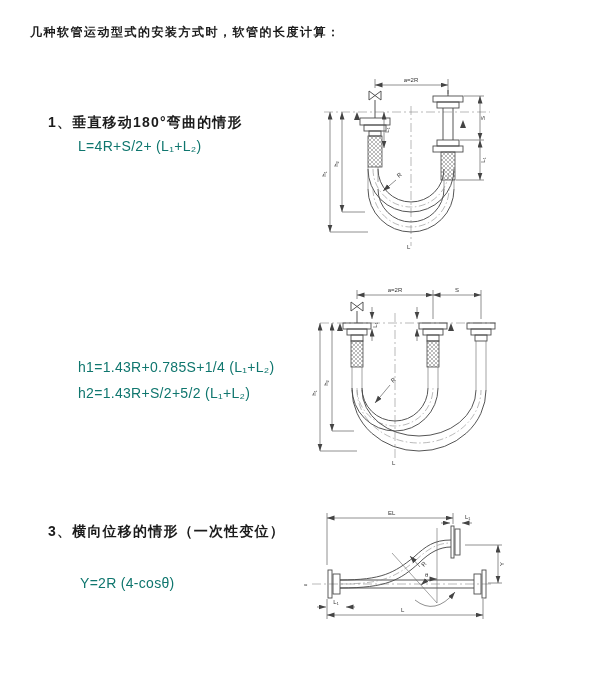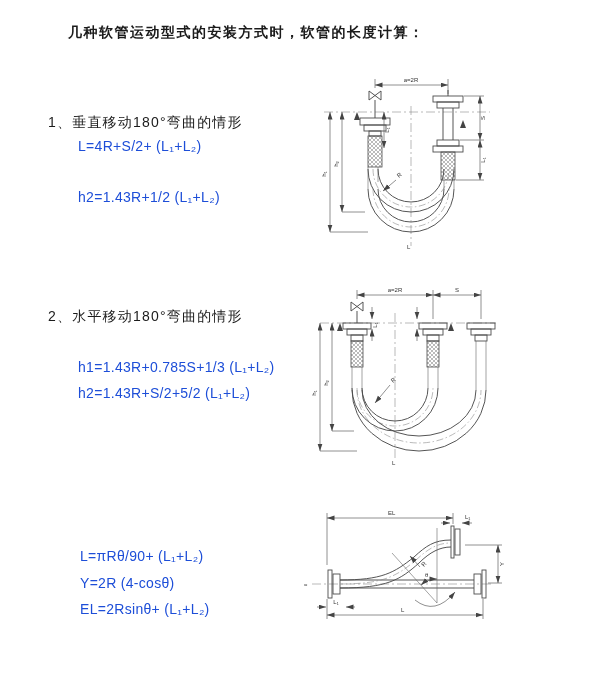--- a/index.html
+++ b/index.html
@@ -1,47 +1,44 @@
 <!DOCTYPE html>
 <html><head>
 <meta charset="utf-8">
 <style>
   html,body{margin:0;padding:0;background:#fff;}
   .page{position:relative;width:600px;height:675px;background:#ffffff;overflow:hidden;
         font-family:"Liberation Sans",sans-serif;color:#1b1b1b;}
-  .title{position:absolute;left:30px;top:24px;font-size:14px;font-weight:bold;letter-spacing:1.5px;margin-left:38px;}
-  .sec-heading{position:absolute;left:48px;font-size:14px;font-weight:normal;letter-spacing:1.2px;}
-  .formula{position:absolute;left:78px;font-size:14px;letter-spacing:.3px;color:#1d4ed8;}
+  .title{position:absolute;left:30px;top:24px;font-size:12px;font-weight:bold;letter-spacing:1.5px;}
+  .sec-heading{position:absolute;left:48px;font-size:14px;font-weight:bold;letter-spacing:1.2px;}
+  .formula{position:absolute;left:78px;font-size:14px;letter-spacing:.3px;color:#0f766e;}
   svg{position:absolute;overflow:visible;}
   svg text{font-family:"Liberation Sans",sans-serif;fill:#333;font-size:6px;}
   .cl{stroke:#8a8a8a;stroke-width:.6;fill:none;stroke-dasharray:9 3 2 3;}
   .arcdash{stroke:#808080;stroke-width:.55;fill:none;stroke-dasharray:7 2.5 1.5 2.5;}
   .dl{stroke:#4c4c4c;stroke-width:.95;fill:none;}
   .dim{stroke:#555;stroke-width:.65;fill:none;}
   .thin{stroke:#666;stroke-width:.6;fill:none;}
   .hrect{fill:none;stroke:#4c4c4c;stroke-width:.9;}
 </style>
 </head>
 <body>
 
 <div class="page">
 
   <div class="title">几种软管运动型式的安装方式时，软管的长度计算：</div>
 
   <div class="sec-heading" style="top:114px">1、垂直移动180°弯曲的情形</div>
   <div class="formula" style="top:138px">L=4R+S/2+ (L₁+L₂)</div>
-  <div class="formula" style="top:189px">h2=1.43R+1/2 (L₁+L₂)</div>
-
-  <div class="sec-heading" style="top:308px">2、水平移动180°弯曲的情形</div>
-  <div class="formula" style="top:359px">h1=1.43R+0.785S+1/3 (L₁+L₂)</div>
+
+  <div class="formula" style="top:359px">h1=1.43R+0.785S+1/4 (L₁+L₂)</div>
   <div class="formula" style="top:385px">h2=1.43R+S/2+5/2 (L₁+L₂)</div>
 
-  <div class="formula" style="left:80px;top:548px">L=πRθ/90+ (L₁+L₂)</div>
+  <div class="sec-heading" style="top:523px">3、横向位移的情形（一次性变位）</div>
   <div class="formula" style="left:80px;top:575px">Y=2R (4-cosθ)</div>
-  <div class="formula" style="left:80px;top:601px">EL=2Rsinθ+ (L₁+L₂)</div>
 
   <svg style="left:310px;top:72px" width="245" height="188" viewBox="0 0 245 188">
     <defs>
       <marker id="m1" markerWidth="9" markerHeight="7" refX="7.5" refY="2.5" orient="auto-start-reverse" markerUnits="userSpaceOnUse">
         <path d="M0,0 L7.5,2.5 L0,5 Z" fill="#444"></path>
       </marker>
       <pattern id="ph1" width="4" height="4" patternUnits="userSpaceOnUse">
         <path d="M0,4 L4,0 M0,0 L4,4" stroke="#777" stroke-width="0.5"></path>
       </pattern>
     </defs>

